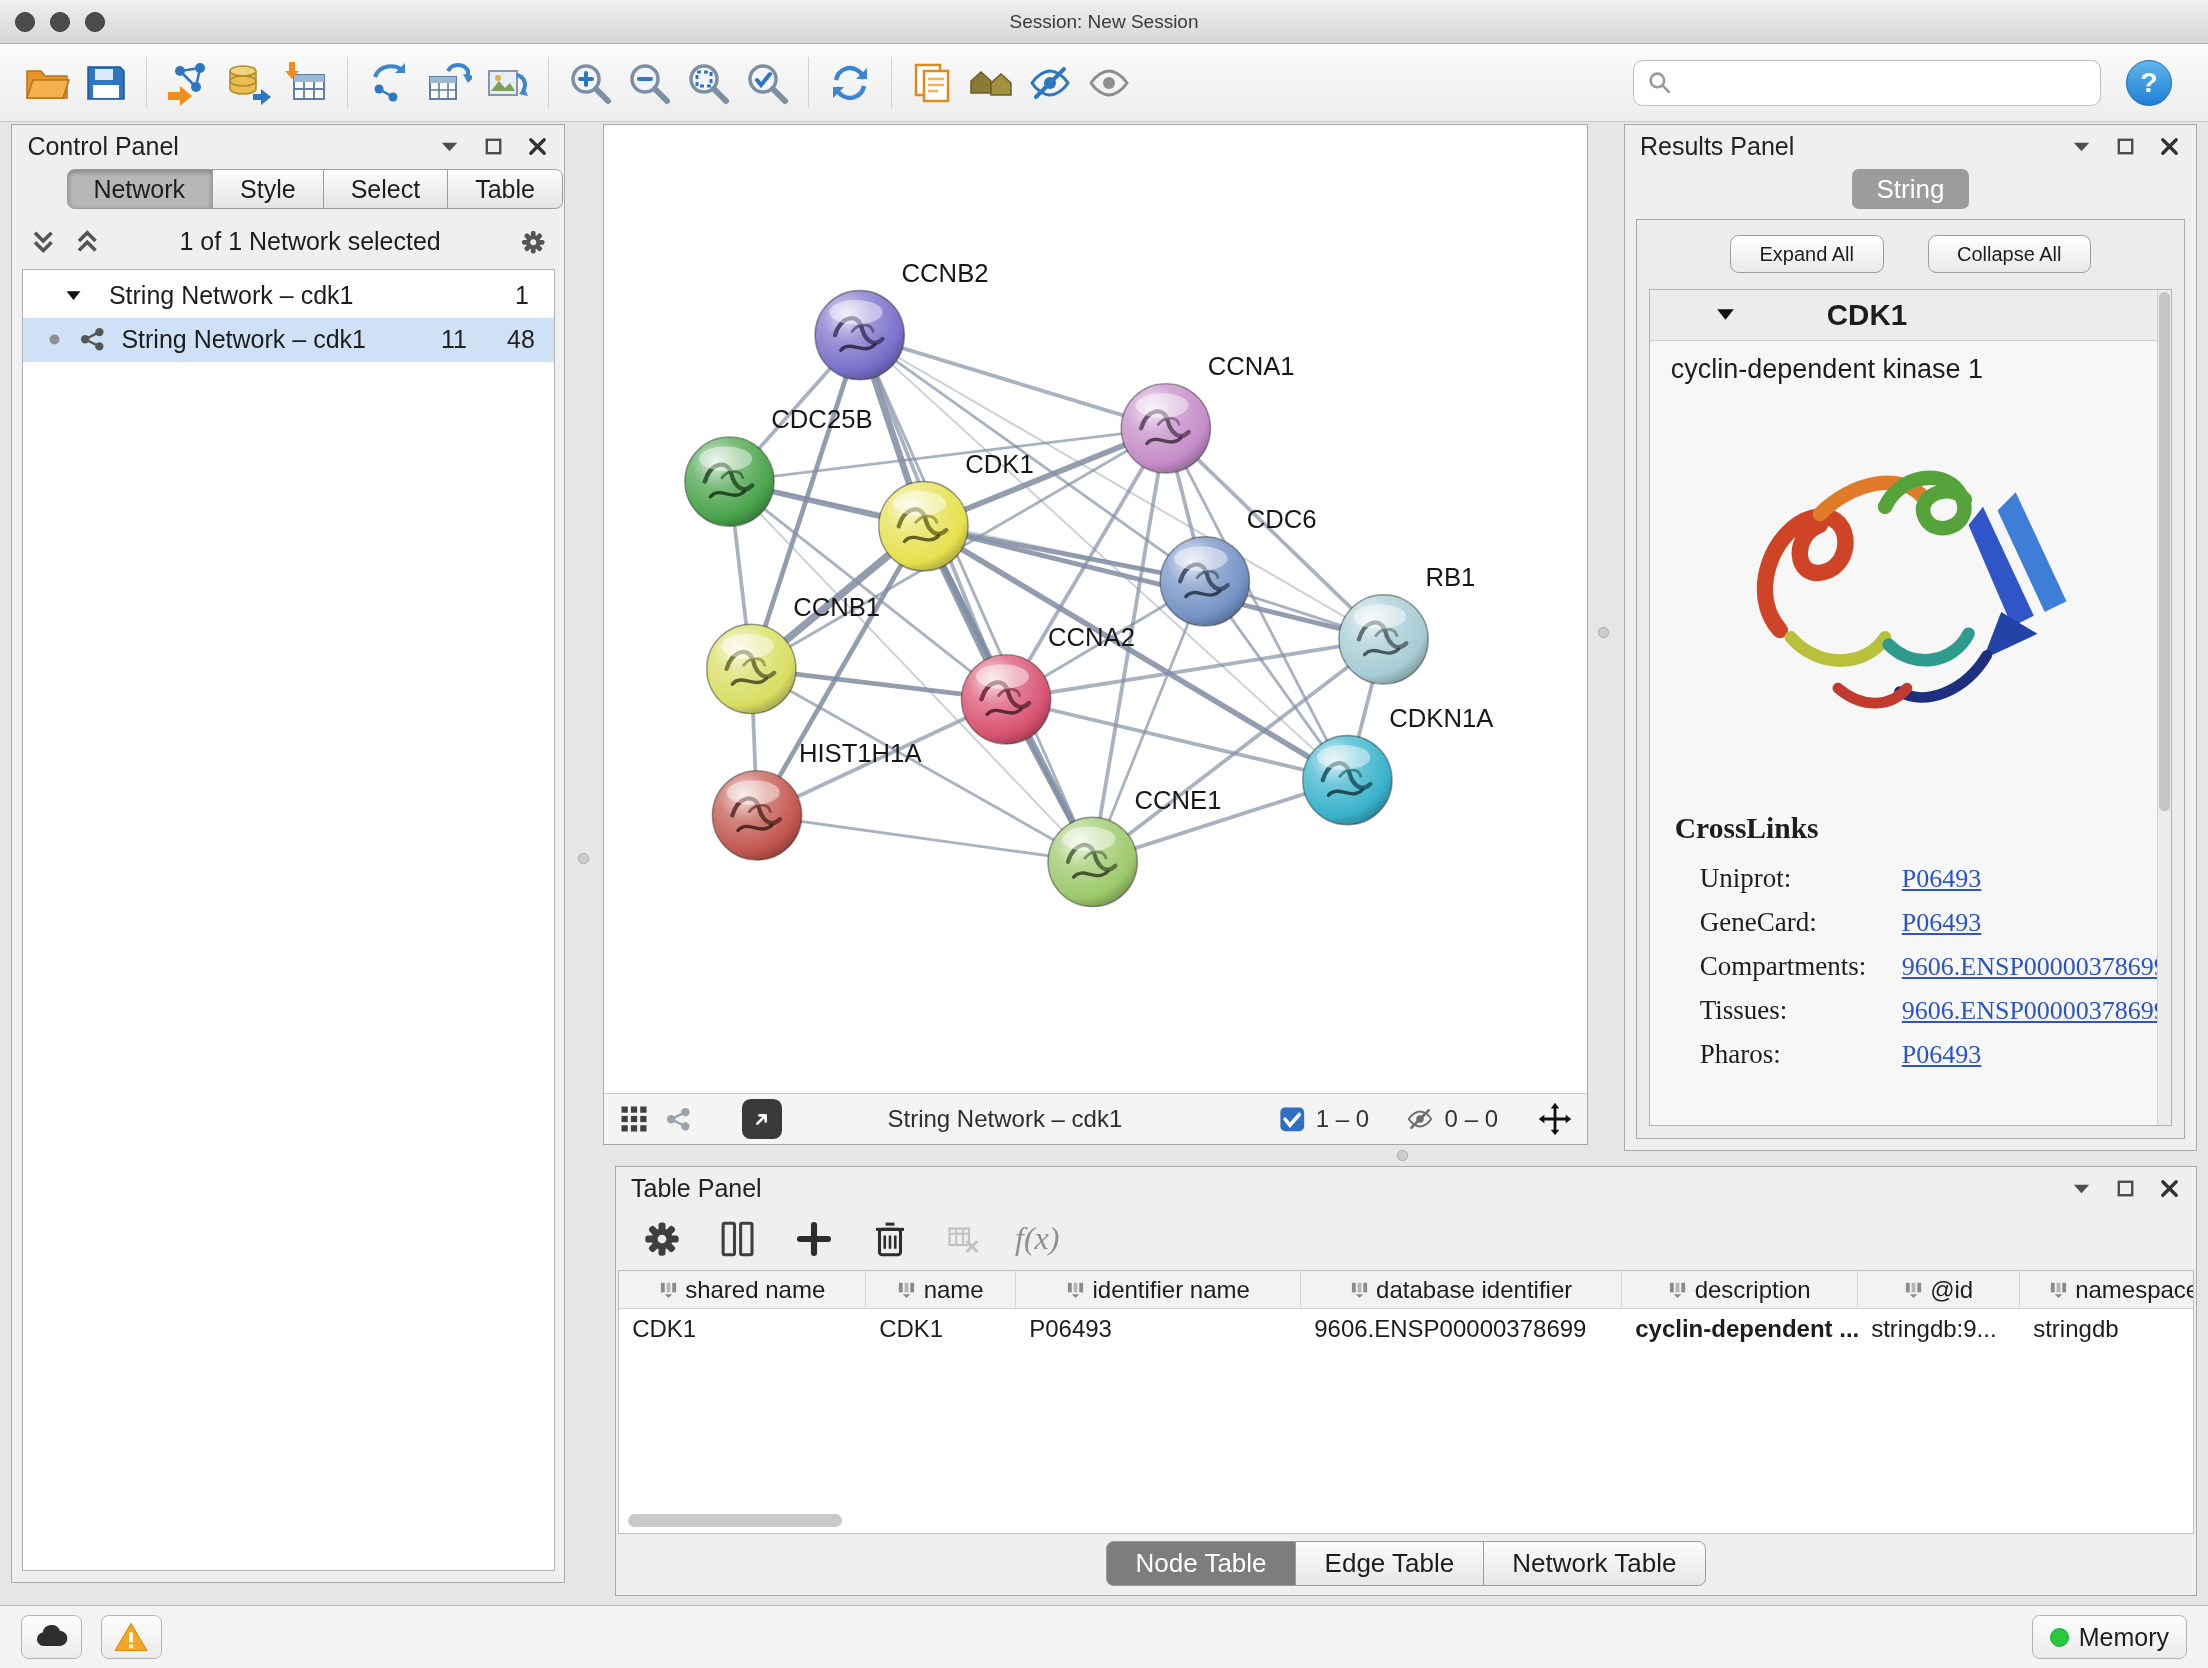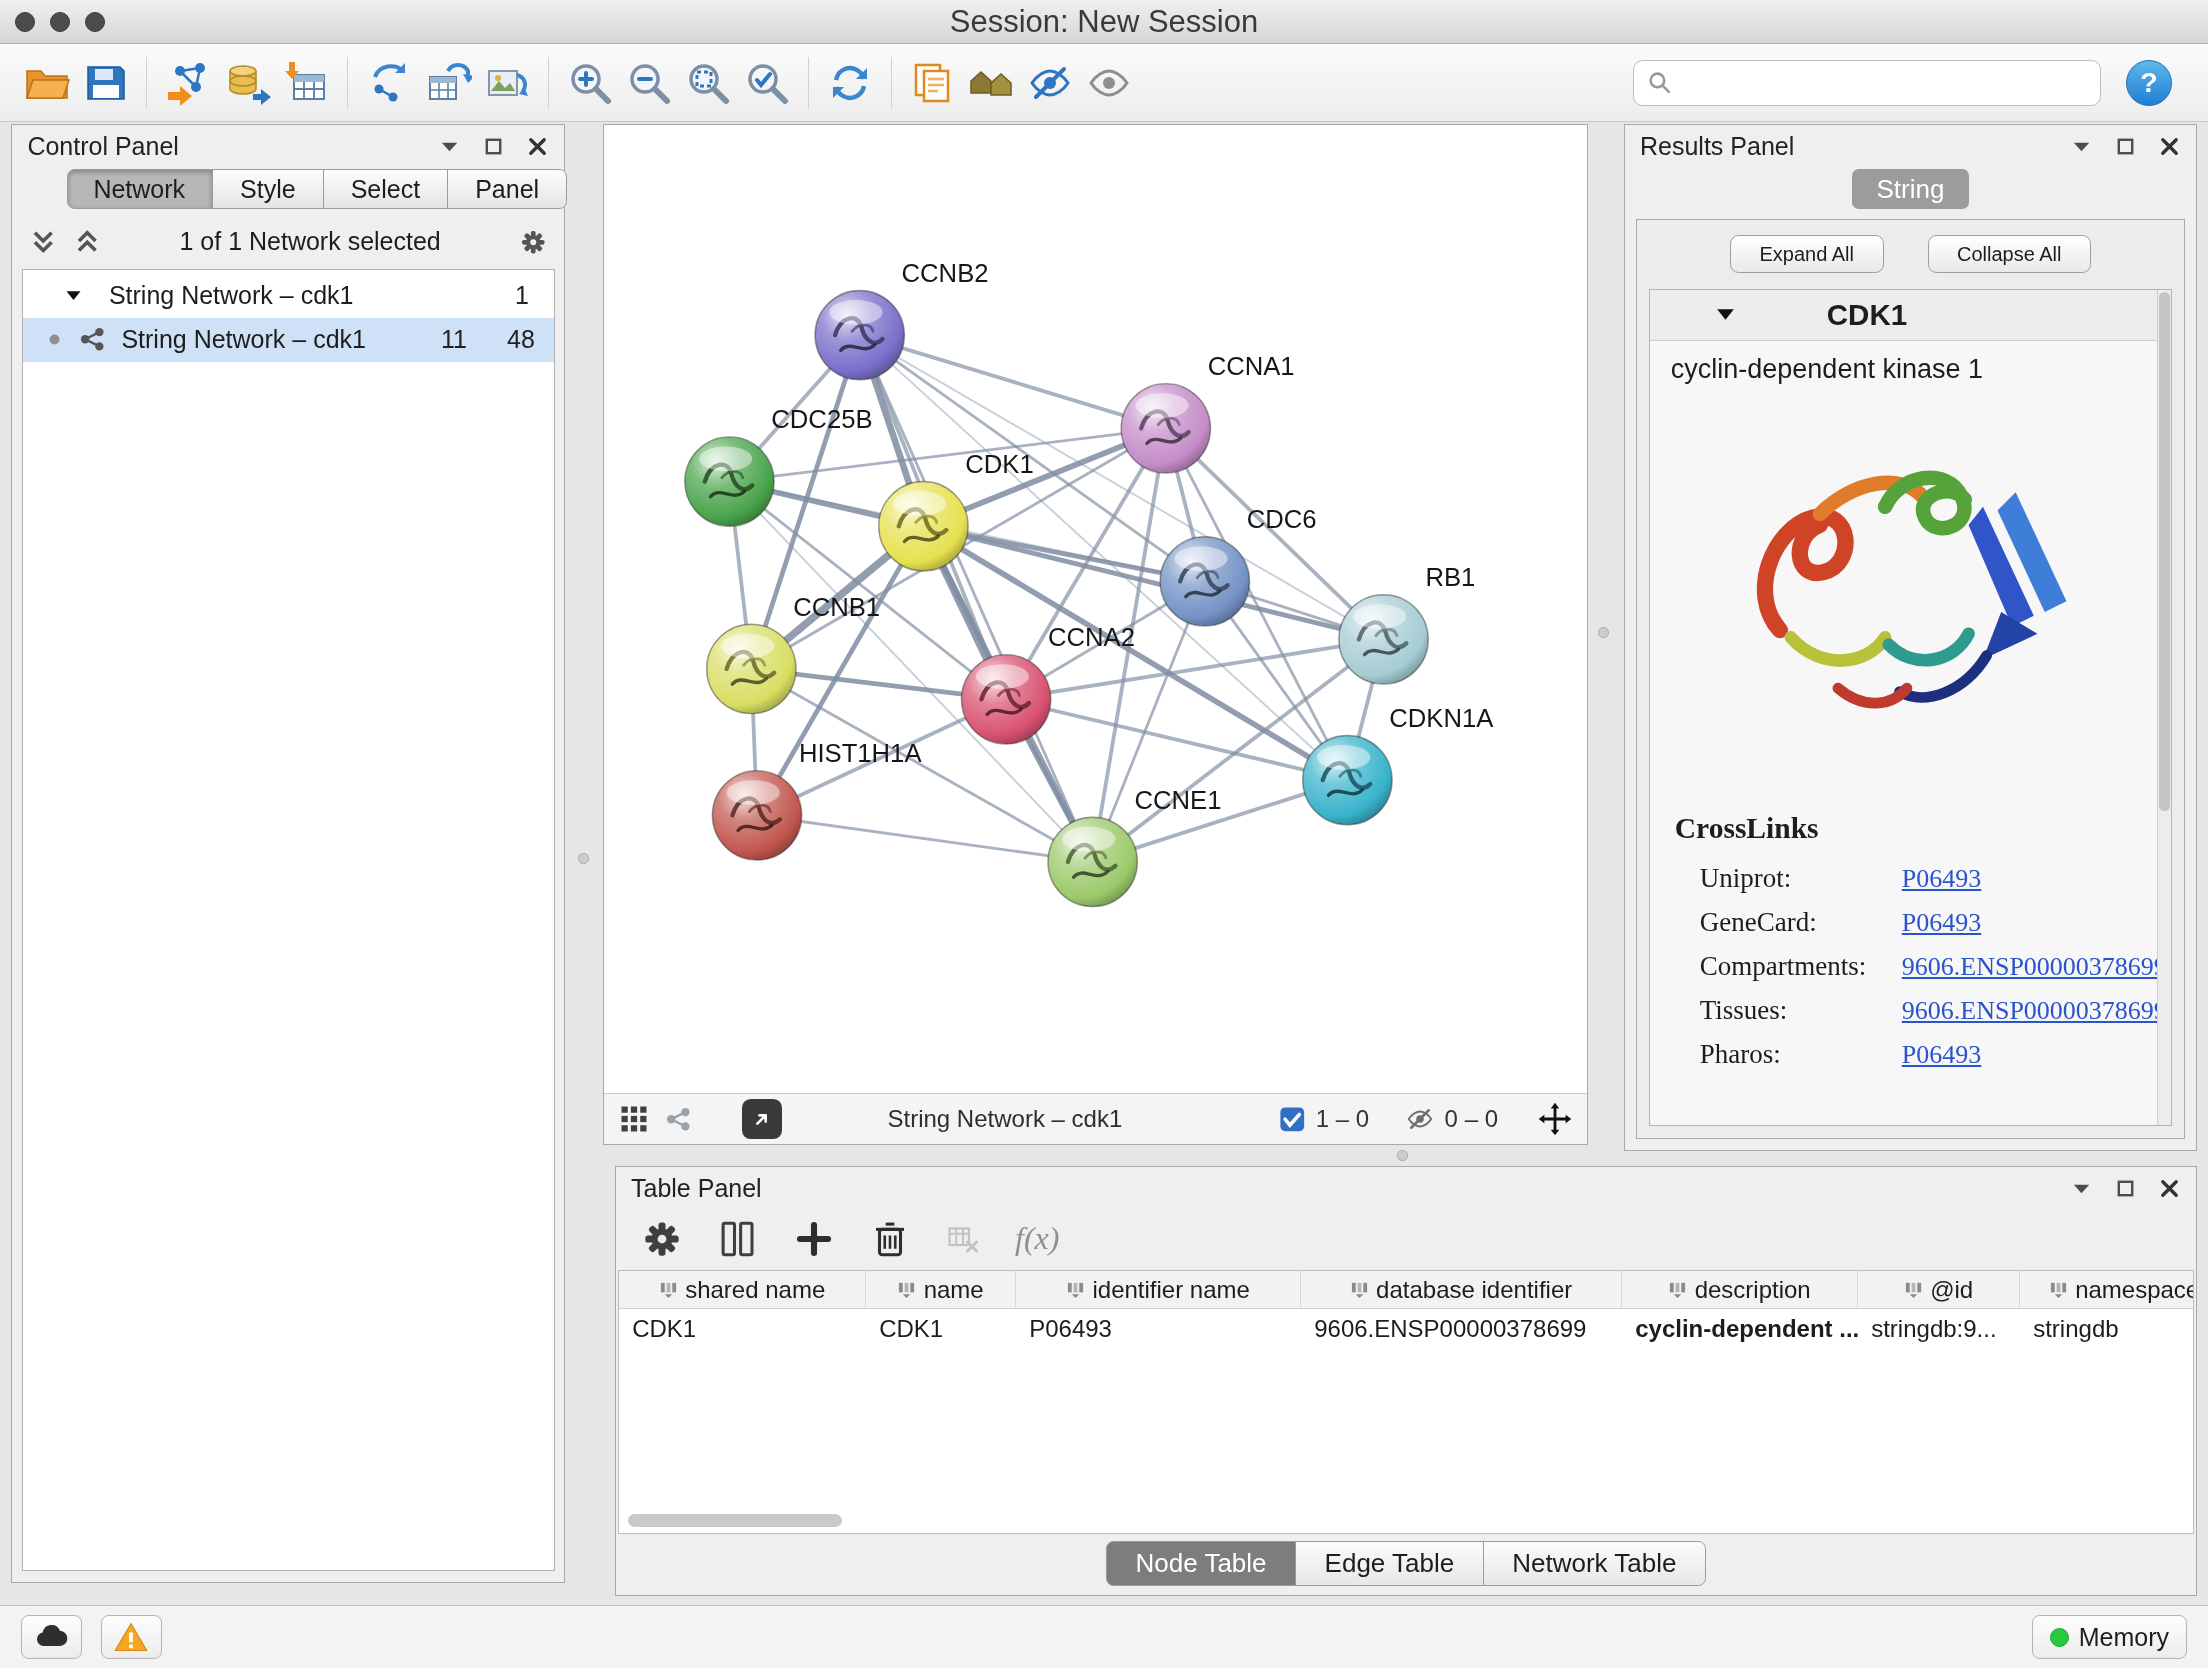--- a/index.html
+++ b/index.html
@@ -4,21 +4,21 @@
 <style>
 *{box-sizing:border-box;margin:0;padding:0;}
 html,body{width:2208px;height:1668px;}
 body{background:#e6e6e6;font-family:"Liberation Sans","DejaVu Sans",sans-serif;font-size:25px;color:#1d1d1d;overflow:hidden;position:relative;}
 svg text{font-family:"Liberation Sans","DejaVu Sans",sans-serif;}
 
 
 .titlebar{position:absolute;left:0;top:0;width:2208px;height:44px;background:linear-gradient(#f0f0f0,#d6d6d6);border-bottom:1px solid #b0b0b0;display:flex;align-items:center;}
 .lights{display:flex;gap:15px;margin-left:15px;z-index:2;}
 .light{width:20px;height:20px;border-radius:50%;background:#4c4c4c;border:1px solid #3a3a3a;}
-.win-title{position:absolute;left:0;right:0;text-align:center;font-size:31px;color:#3a3a3a;}
+.win-title{position:absolute;left:0;right:0;text-align:center;font-size:19px;color:#3a3a3a;}
 
 
 .toolbar{position:absolute;left:0;top:44px;width:2208px;height:78px;background:linear-gradient(#fbfbfb,#ededed);border-bottom:1px solid #c6c6c6;display:flex;align-items:center;padding:0 17px;}
 .tb-btn{width:59px;height:63px;display:flex;align-items:center;justify-content:center;border-radius:7.6px;flex:none;}
 .tb-btn svg{width:48px;height:48px;}
 .tb-sep{width:1px;height:51px;background:#d2d2d2;margin:0 11.4px;flex:none;}
 .search-wrap{margin-left:auto;display:flex;align-items:center;background:#fff;border:1px solid #bdbdbd;border-radius:9.5px;height:46px;width:468px;padding:0 13.3px;gap:9.5px;flex:none;}
 .search-wrap input{border:none;outline:none;font-size:25px;flex:1;font-family:inherit;background:transparent;}
 .help-btn{width:46px;height:46px;border-radius:50%;background:linear-gradient(#5fb7ea,#1f7fd4);color:#fff;font-weight:bold;font-size:28.5px;display:flex;align-items:center;justify-content:center;margin:0 19px 0 25px;border:1px solid #1a6cb8;flex:none;}
 
@@ -274,21 +274,21 @@
         </svg>
       <svg viewBox="0 0 24 24">
           <path d="M5 5l14 14M19 5L5 19" stroke="#333" stroke-width="3.5" stroke-linecap="round"></path>
         </svg>
     </span>
   </div>
   <div class="cp-tabs">
       <div class="cp-tab active">Network</div>
       <div class="cp-tab">Style</div>
       <div class="cp-tab">Select</div>
-      <div class="cp-tab">Panel</div>
+      <div class="cp-tab">Table</div>
     </div>
   <div class="cp-selrow">
     <svg viewBox="0 0 24 24">
         <path d="M5 4l7 7 7-7M5 12l7 7 7-7" stroke="#555" stroke-width="3" fill="none"></path>
       </svg>
     <svg viewBox="0 0 24 24">
         <path d="M5 11l7-7 7 7M5 19l7-7 7 7" stroke="#555" stroke-width="3" fill="none"></path>
       </svg>
     <span class="txt">1 of 1 Network selected</span>
     <svg viewBox="0 0 48 48" width="32" height="32">

